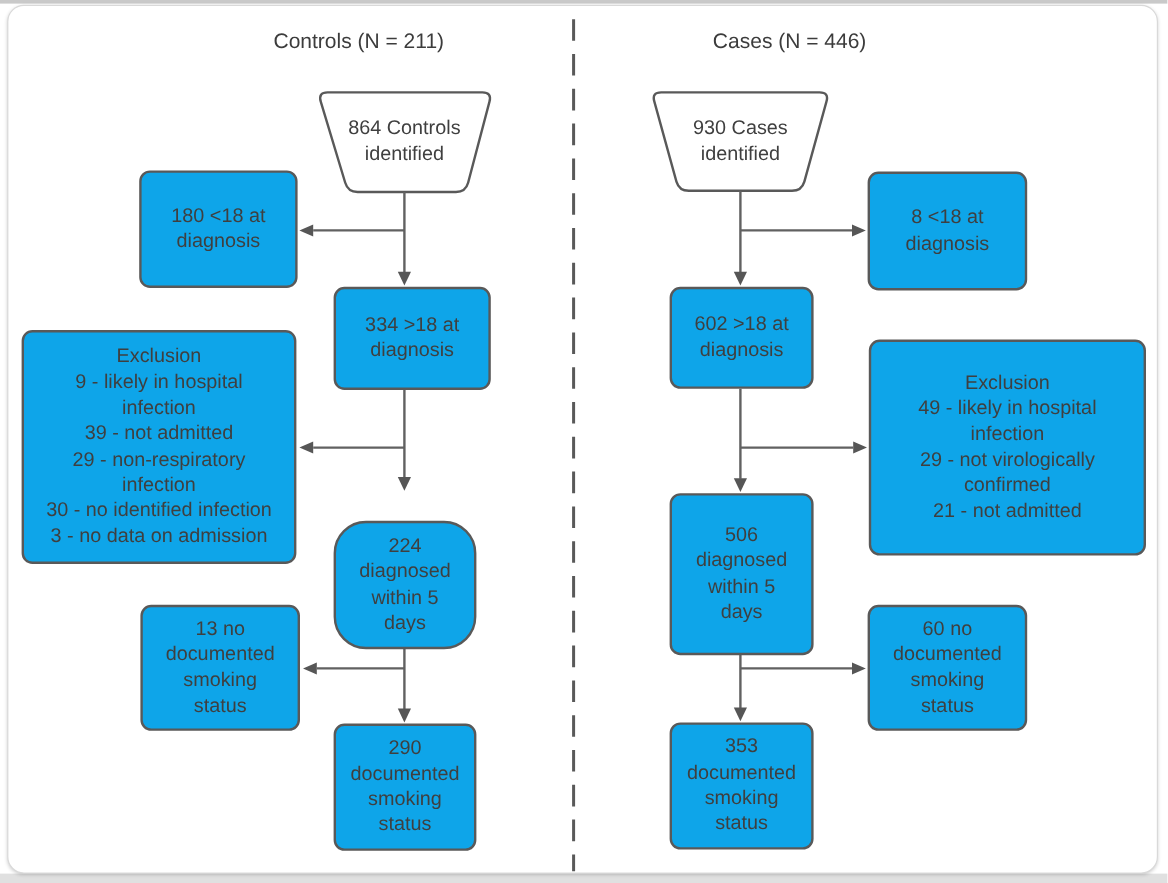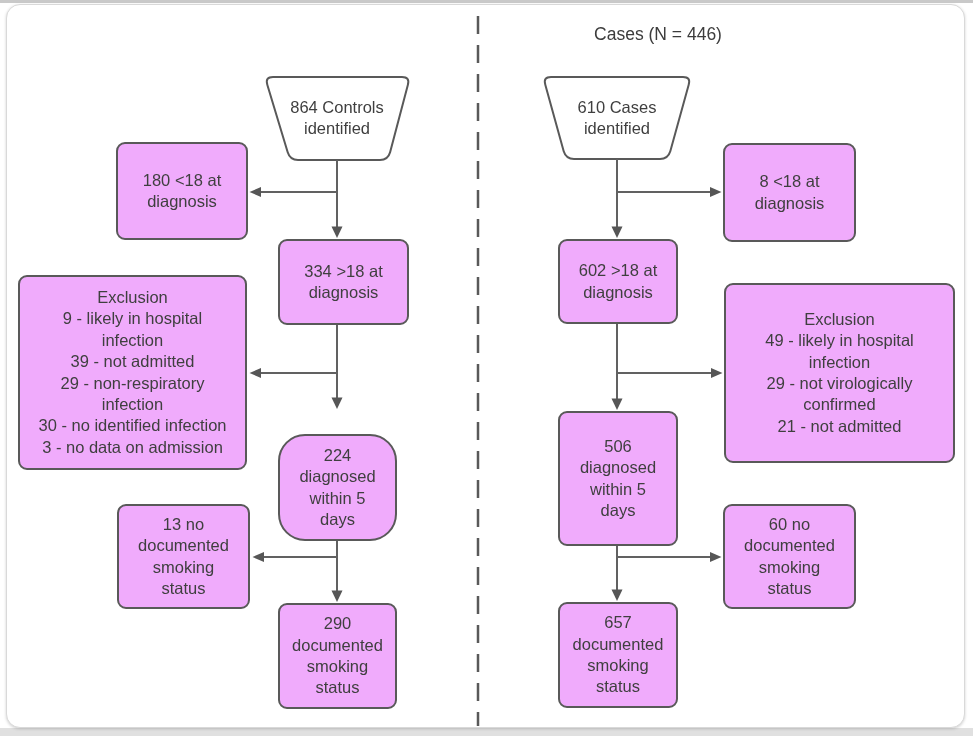--- a/index.html
+++ b/index.html
@@ -16,21 +16,21 @@
     box-shadow:0 1px 3px rgba(0,0,0,0.18);
   }
   .layer { position:absolute; left:0; top:0; }
   .col-title {
     position:absolute; top:22px; width:220px; height:24px;
     font-size:17.5px; color:#3c3c3c; text-align:center;
     display:flex; align-items:center; justify-content:center;
   }
   .node {
     position:absolute; box-sizing:border-box;
-    border:2px solid #595959; border-radius:9px; background:#f0abfc;
+    border:2px solid #595959; border-radius:9px; background:#0ea5e9;
     color:#3f3f3f; font-size:16.5px; line-height:1.3;
     display:flex; align-items:center; justify-content:center;
     text-align:center; white-space:pre-line; padding:4px;
   }
   .trap-label {
     position:absolute; box-sizing:border-box;
     color:#3f3f3f; font-size:16.5px; line-height:1.3;
     display:flex; align-items:center; justify-content:center;
     text-align:center; white-space:pre-line;
   }
@@ -78,20 +78,21 @@
     <path class="head" d="M611.5 398.5 L622.5 398.5 L617 410 Z"></path>
     <path class="flow" d="M617 373 H711"></path>
     <path class="head" d="M711 368 L711 378 L722.5 373 Z"></path>
 
     <path class="flow" d="M617 516 V590"></path>
     <path class="head" d="M611.5 589.5 L622.5 589.5 L617 601 Z"></path>
     <path class="flow" d="M617 557 H710"></path>
     <path class="head" d="M710 552 L710 562 L721.5 557 Z"></path>
   </svg>
 
+  <div class="col-title" style="left:189px;">Controls (N = 211)</div>
   <div class="col-title" style="left:548px;">Cases (N = 446)</div>
 
   <div class="trap-label" style="left:277px; top:86px; width:120px; height:64px;">864 Controls
 identified</div>
   <div class="node" style="left:116px; top:142px; width:132px; height:98px;">180 &lt;18 at
 diagnosis</div>
   <div class="node" style="left:278px; top:239px; width:131px; height:86px;">334 &gt;18 at
 diagnosis</div>
   <div class="node" style="left:18px; top:275px; width:229px; height:195px;">Exclusion
 9 - likely in hospital
@@ -107,37 +108,37 @@
 days</div>
   <div class="node" style="left:117px; top:504px; width:133px; height:105px;">13 no
 documented
 smoking
 status</div>
   <div class="node" style="left:278px; top:603px; width:119px; height:106px;">290
 documented
 smoking
 status</div>
 
-  <div class="trap-label" style="left:557px; top:86px; width:120px; height:64px;">610 Cases
+  <div class="trap-label" style="left:557px; top:86px; width:120px; height:64px;">930 Cases
 identified</div>
   <div class="node" style="left:723px; top:143px; width:133px; height:99px;">8 &lt;18 at
 diagnosis</div>
   <div class="node" style="left:558px; top:239px; width:120px; height:85px;">602 &gt;18 at
 diagnosis</div>
   <div class="node" style="left:724px; top:283px; width:231px; height:180px;">Exclusion
 49 - likely in hospital
 infection
 29 - not virologically
 confirmed
 21 - not admitted</div>
   <div class="node" style="left:558px; top:411px; width:120px; height:135px;">506
 diagnosed
 within 5
 days</div>
   <div class="node" style="left:723px; top:504px; width:133px; height:105px;">60 no
 documented
 smoking
 status</div>
-  <div class="node" style="left:558px; top:602px; width:120px; height:106px;">657
+  <div class="node" style="left:558px; top:602px; width:120px; height:106px;">353
 documented
 smoking
 status</div>
 </div>
 
 </body></html>

